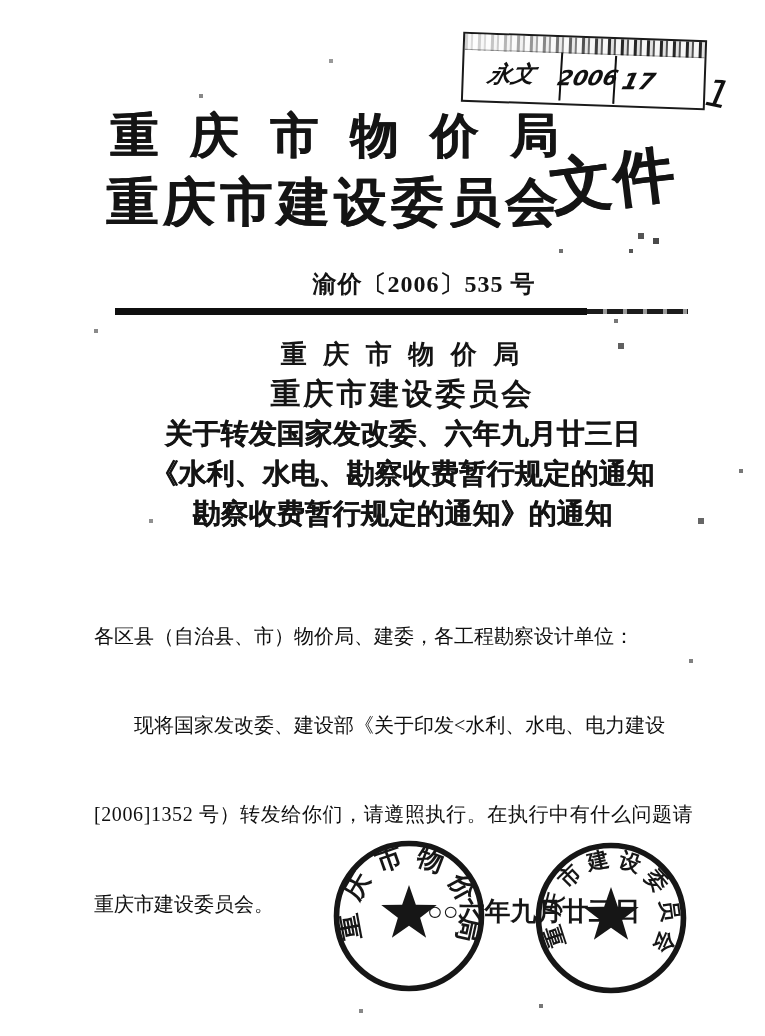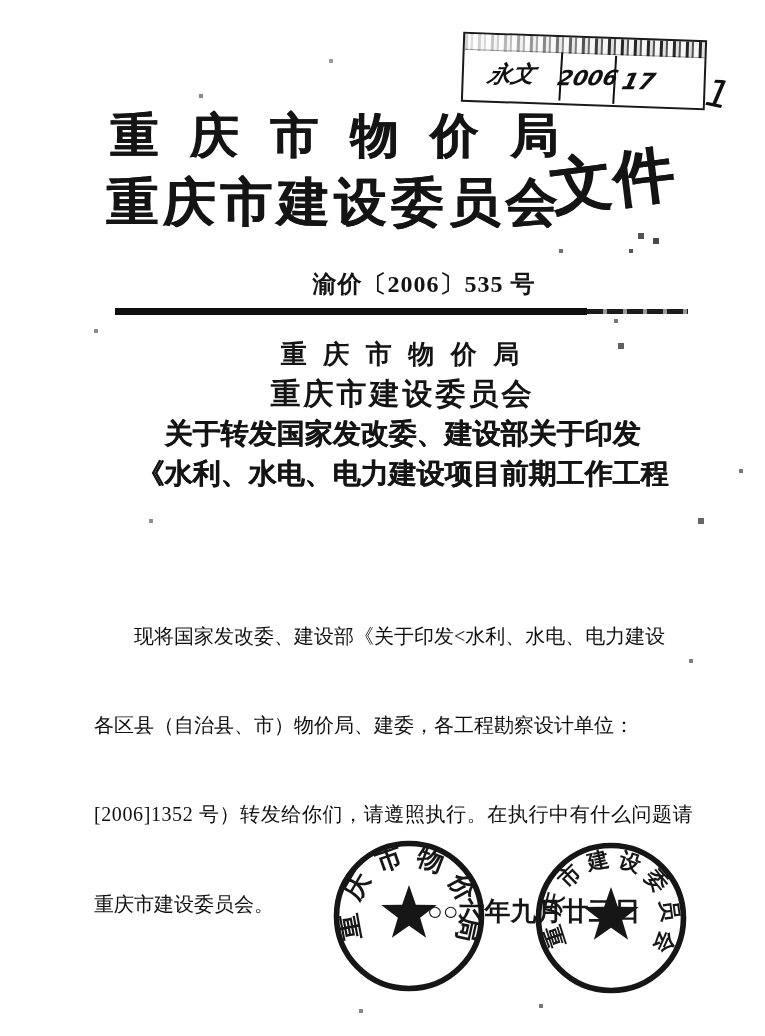--- a/index.html
+++ b/index.html
@@ -120,27 +120,28 @@
   <div class="org1">重 庆 市 物 价 局</div>
   <div class="org2">重庆市建设委员会</div>
   <div class="doc-word">文件</div>
   <div class="doc-number">渝价〔2006〕535 号</div>
   <div class="rule-main"></div>
   <div class="rule-tail"></div>
 
   <div class="title-block">
     <div class="t1">重 庆 市 物 价 局</div>
     <div class="t2">重庆市建设委员会</div>
-    <div class="t3">关于转发国家发改委、建设部关于印发</div>
-    <div class="t4">《水利、水电、电力建设项目前期工作工程</div>
+    <div class="t3">关于转发国家发改委、六年九月廿三日</div>
+    <div class="t4">《水利、水电、勘察收费暂行规定的通知</div>
+    <div class="t5">勘察收费暂行规定的通知》的通知</div>
   </div>
 
   <div class="body-block">
+    <div>各区县（自治县、市）物价局、建委，各工程勘察设计单位：</div>
     <div>　　现将国家发改委、建设部《关于印发&lt;水利、水电、电力建设</div>
-    <div>各区县（自治县、市）物价局、建委，各工程勘察设计单位：</div>
     <div class="spread2">[2006]1352 号）转发给你们，请遵照执行。在执行中有什么问题请</div>
     <div>重庆市建设委员会。</div>
     
     
     
     
   </div>
 
   <div class="issue-date">○○六年九月廿三日</div>
 

